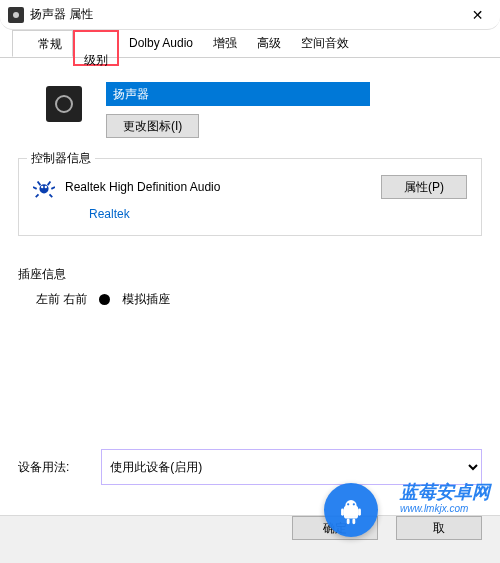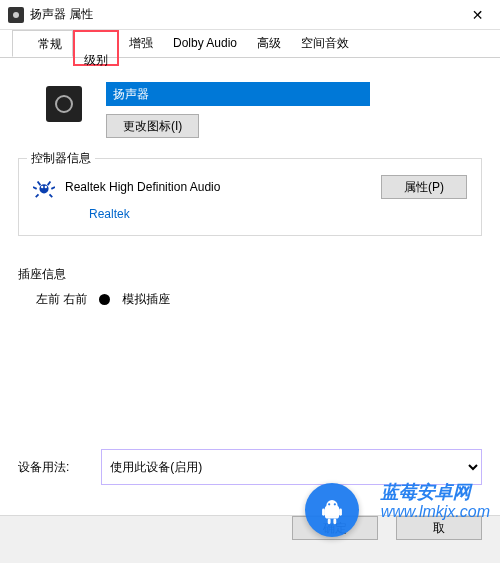--- a/index.html
+++ b/index.html
@@ -1,18 +1,18 @@
 <!DOCTYPE html>
 <html><head>
 <meta charset="utf-8">
 <style>
   * { box-sizing: border-box; margin: 0; padding: 0; font-family: "Microsoft YaHei", "Segoe UI", sans-serif; }
   body { width: 500px; height: 563px; background: #fff; position: relative; overflow: hidden; }
 
-  .titlebar { height: 30px; display: flex; align-items: center; border-bottom: 1px solid #e0e0e0; }
+  .titlebar { height: 30px; display: flex; align-items: center; border-bottom: 1px solid #e0e0e0; border-radius: 13px; }
   .titlebar .app-icon { width: 16px; height: 16px; margin-left: 8px; background: #333; border-radius: 2px; position: relative; }
   .titlebar .app-icon::after { content:""; position:absolute; width:6px;height:6px;background:#ccc;border-radius:50%;top:5px;left:5px; }
   .titlebar .title { font-size: 12px; margin-left: 6px; color: #000; }
   .titlebar .spacer { flex: 1; }
   .titlebar .close { width: 45px; height: 30px; display:flex;align-items:center;justify-content:center; font-size: 14px; color:#000; }
 
   .tabs { display: flex; height: 28px; padding-left: 12px; border-bottom: 1px solid #d0d0d0; font-size: 12px; }
   .tab { padding: 0 10px; line-height: 26px; color:#000; cursor:pointer; }
   .tab.active { border: 1px solid #d0d0d0; border-bottom: 1px solid #fff; background:#fff; position:relative; top:0px;padding-left:25px; }
   .tab.highlight { border: 2px solid #ff4556; padding: 16px 9px; line-height:24px;text-align:right; }
@@ -44,38 +44,38 @@
   .usage-row { display:flex; align-items:center; gap: 32px; position:absolute; left:18px; bottom:78px; right:18px;}
   .usage-label { font-size:12px; }
   .usage-select { flex:1; height:36px; border:1px solid #c4b5fd; font-size:12px; padding: 0 4px; background:#fff;}
 
   .footer { position:absolute; bottom:0; left:0; right:0; height:48px; background:#f0f0f0; border-top:1px solid #d9d9d9; display:flex; justify-content:flex-end; align-items:flex-start; gap:18px; padding-right: 18px;}
   .footer .btn { width: 86px; }
 
   .watermark { position:absolute; right:10px; bottom:26px; display:flex; gap:22px; pointer-events:none; opacity:0.95;font-style:italic;}
   .wm-circle { width:54px;height:54px;border-radius:50%;background:#1e7cf0;display:flex;align-items:center;justify-content:center; box-shadow:0 2px 6px rgba(0,0,0,.25);}
   .wm-txt { font-size:18px; color:#1e7cf0; font-weight:600; }
-  .wm-url { font-size:16px; color:#1e7cf0; }
+  .wm-url { font-size:10px; color:#1e7cf0; }
   .wm-col { display:flex;flex-direction:column;line-height:1.1;}
 </style>
 </head>
 <body>
 
 <div class="titlebar">
   <div class="app-icon"></div>
   <div class="title">扬声器 属性</div>
   <div class="spacer"></div>
   <div class="close">✕</div>
 </div>
 
 <div class="tabs">
   <div class="tab active">常规</div>
   <div class="tab highlight">级别</div>
+  <div class="tab">Dolby Audio</div>
   <div class="tab">增强</div>
-  <div class="tab">Dolby Audio</div>
   <div class="tab">高级</div>
   <div class="tab">空间音效</div>
 </div>
 
 <div class="content">
 
   <div class="row1">
     <div class="dev-icon"></div>
     <div class="namecol">
       <input class="name-input" style="color: rgb(255, 255, 255); background: rgb(0, 120, 215);" value="扬声器">

